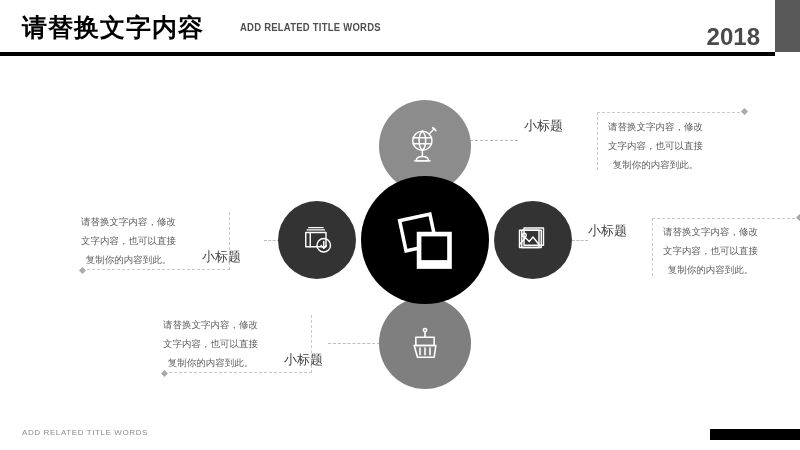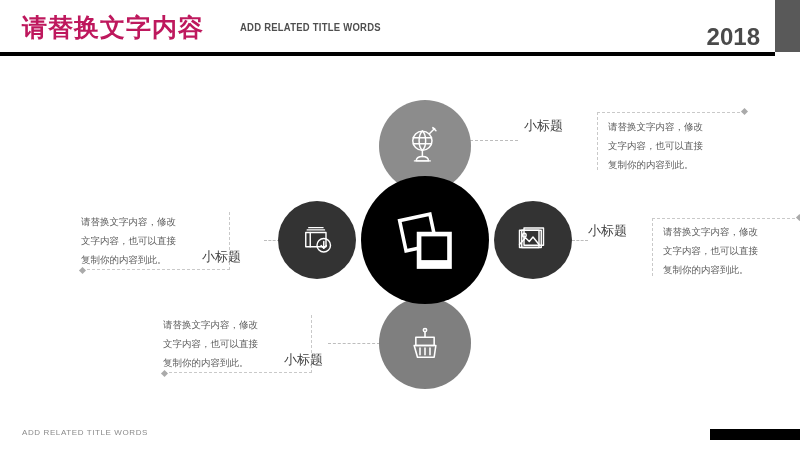--- a/index.html
+++ b/index.html
@@ -21,21 +21,21 @@
     position: absolute;
     left: 0; top: 0;
     width: 800px; height: 56px;
   }
   .title-cn {
     position: absolute;
     left: 22px; top: 11px;
     font-size: 25px;
     font-weight: bold;
     letter-spacing: 1px;
-    color: #be185d;
+    color: #000000;
     white-space: nowrap;
   }
   .title-en {
     position: absolute;
     left: 240px; top: 21px;
     font-size: 11px;
     font-weight: bold;
     letter-spacing: 0.3px;
     color: #4f4f4f;
     white-space: nowrap;
@@ -143,20 +143,21 @@
     z-index: 6;
   }
 
   .body-text {
     position: absolute;
     font-size: 9.5px;
     line-height: 19px;
     color: #5e5e5e;
     white-space: pre-line;
     z-index: 6;
+    text-align: center;
   }
 
   
   .bracket {
     position: absolute;
     z-index: 2;
   }
   .bracket .vline {
     position: absolute;
     top: 0; bottom: 0;

